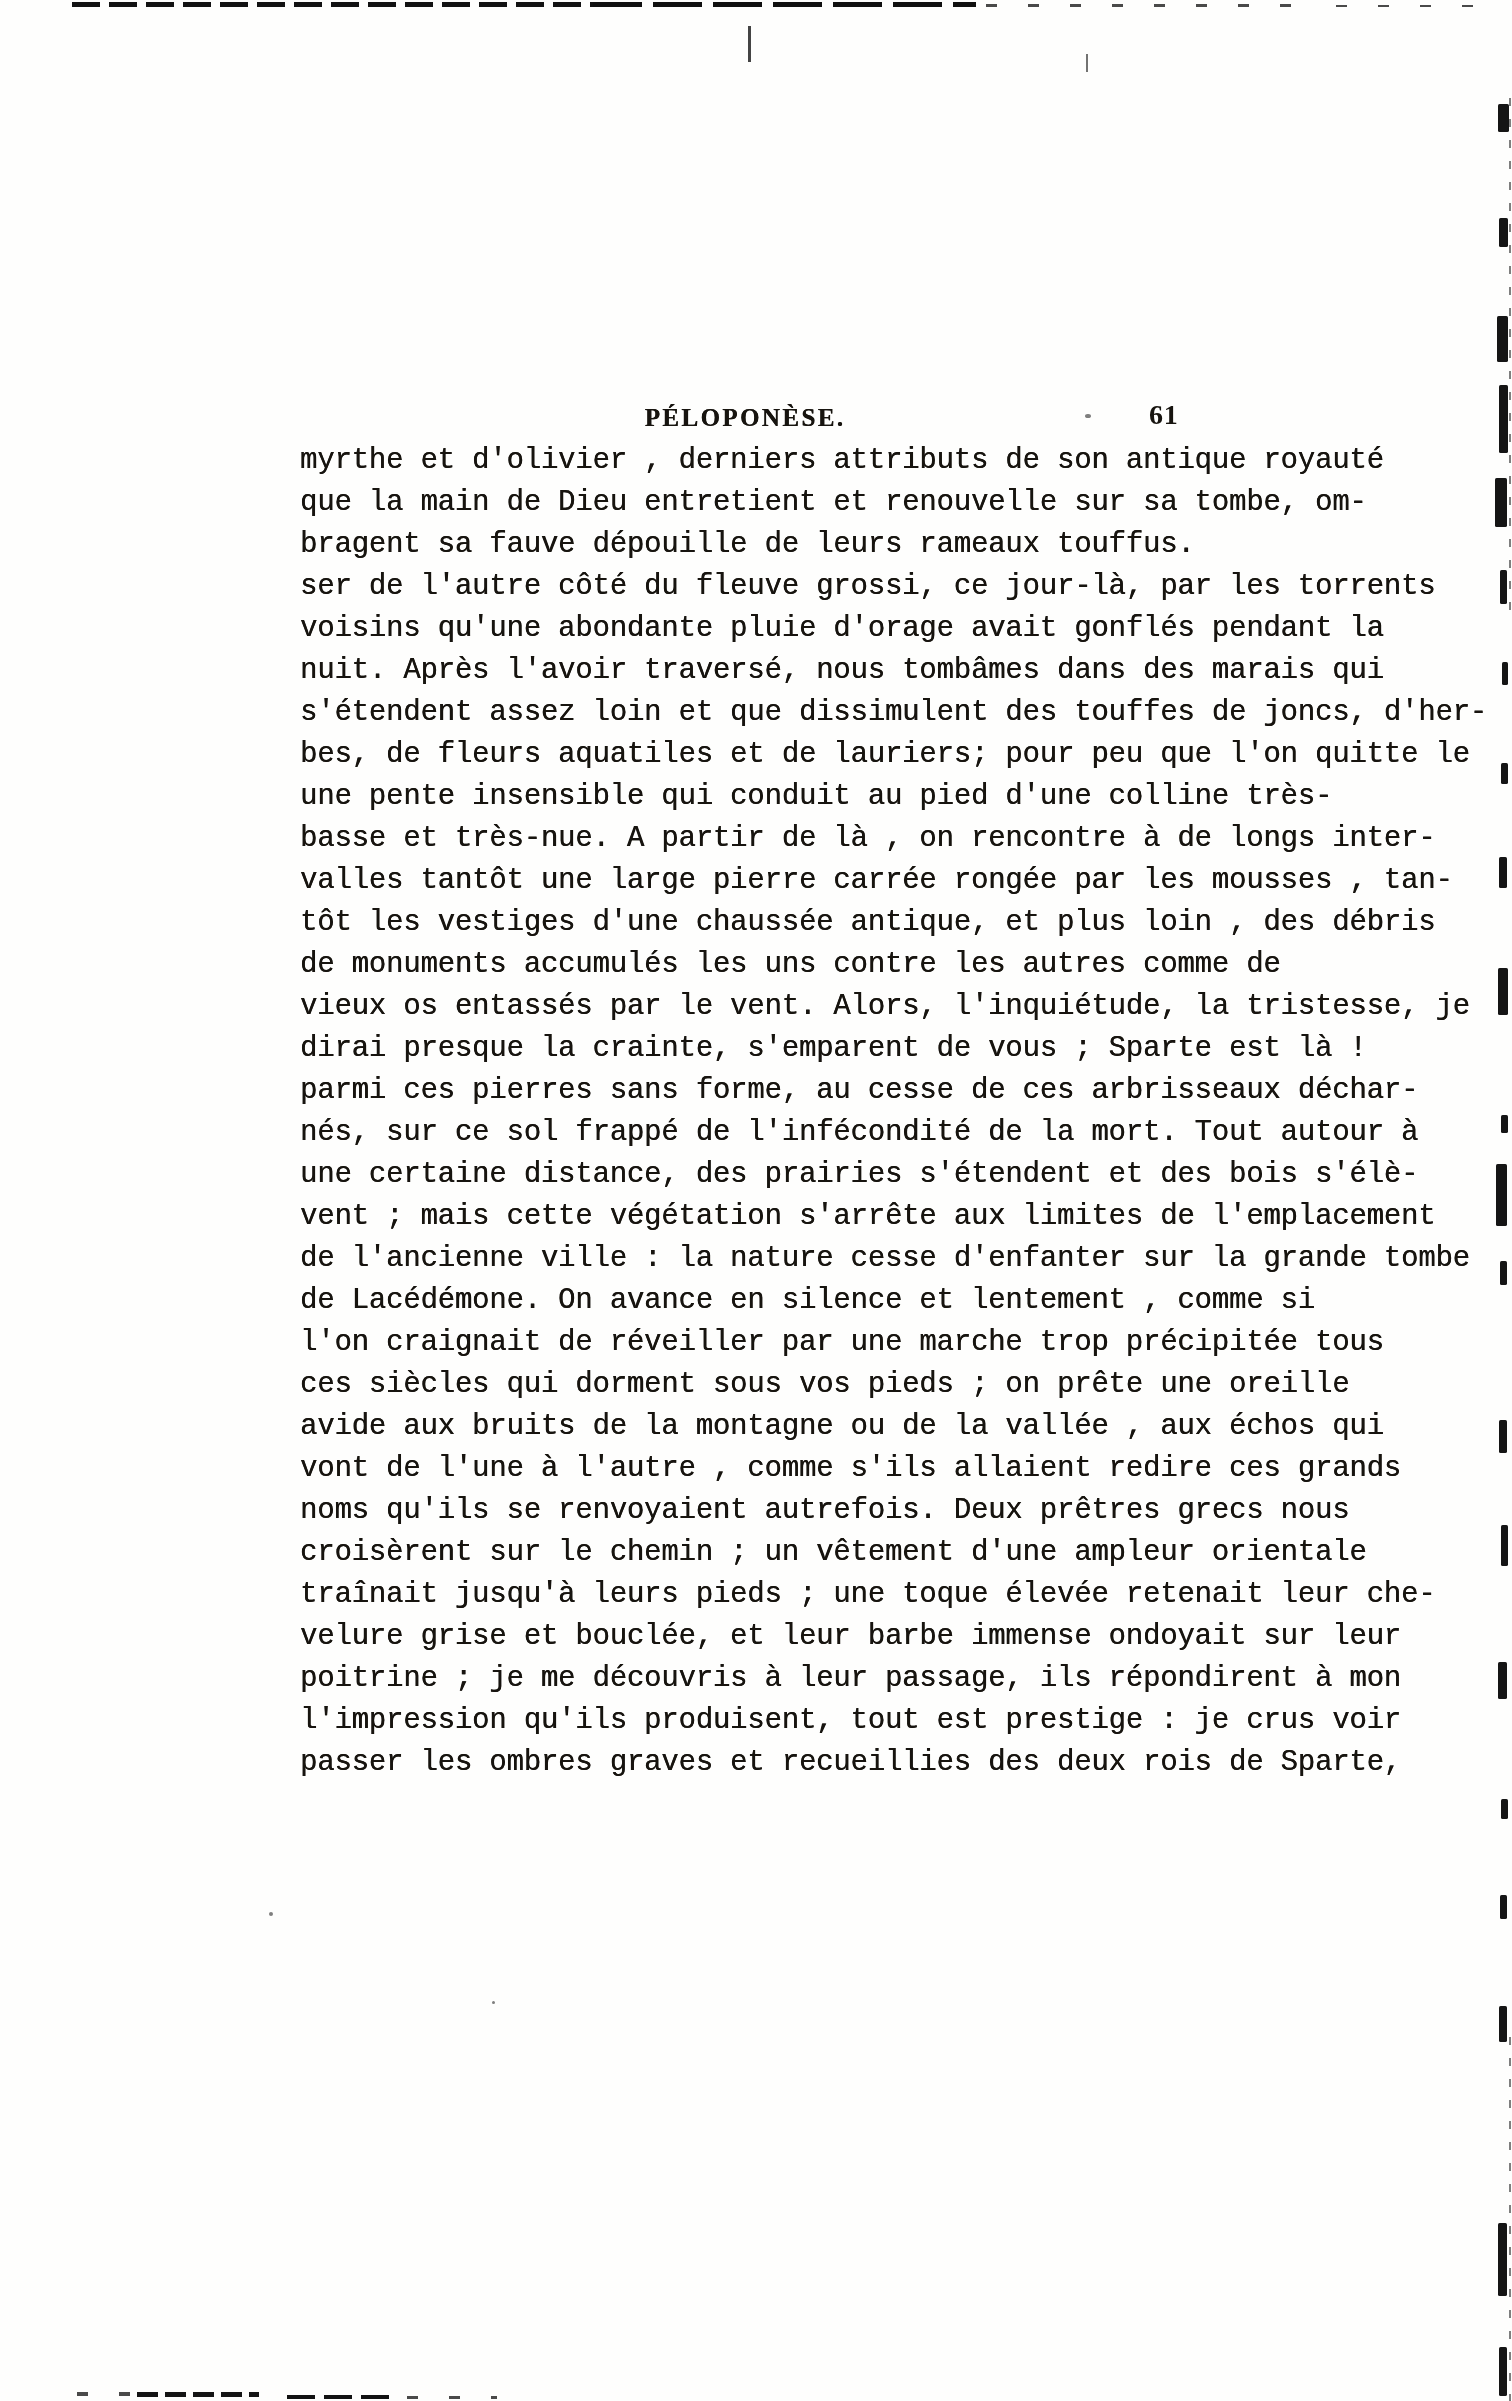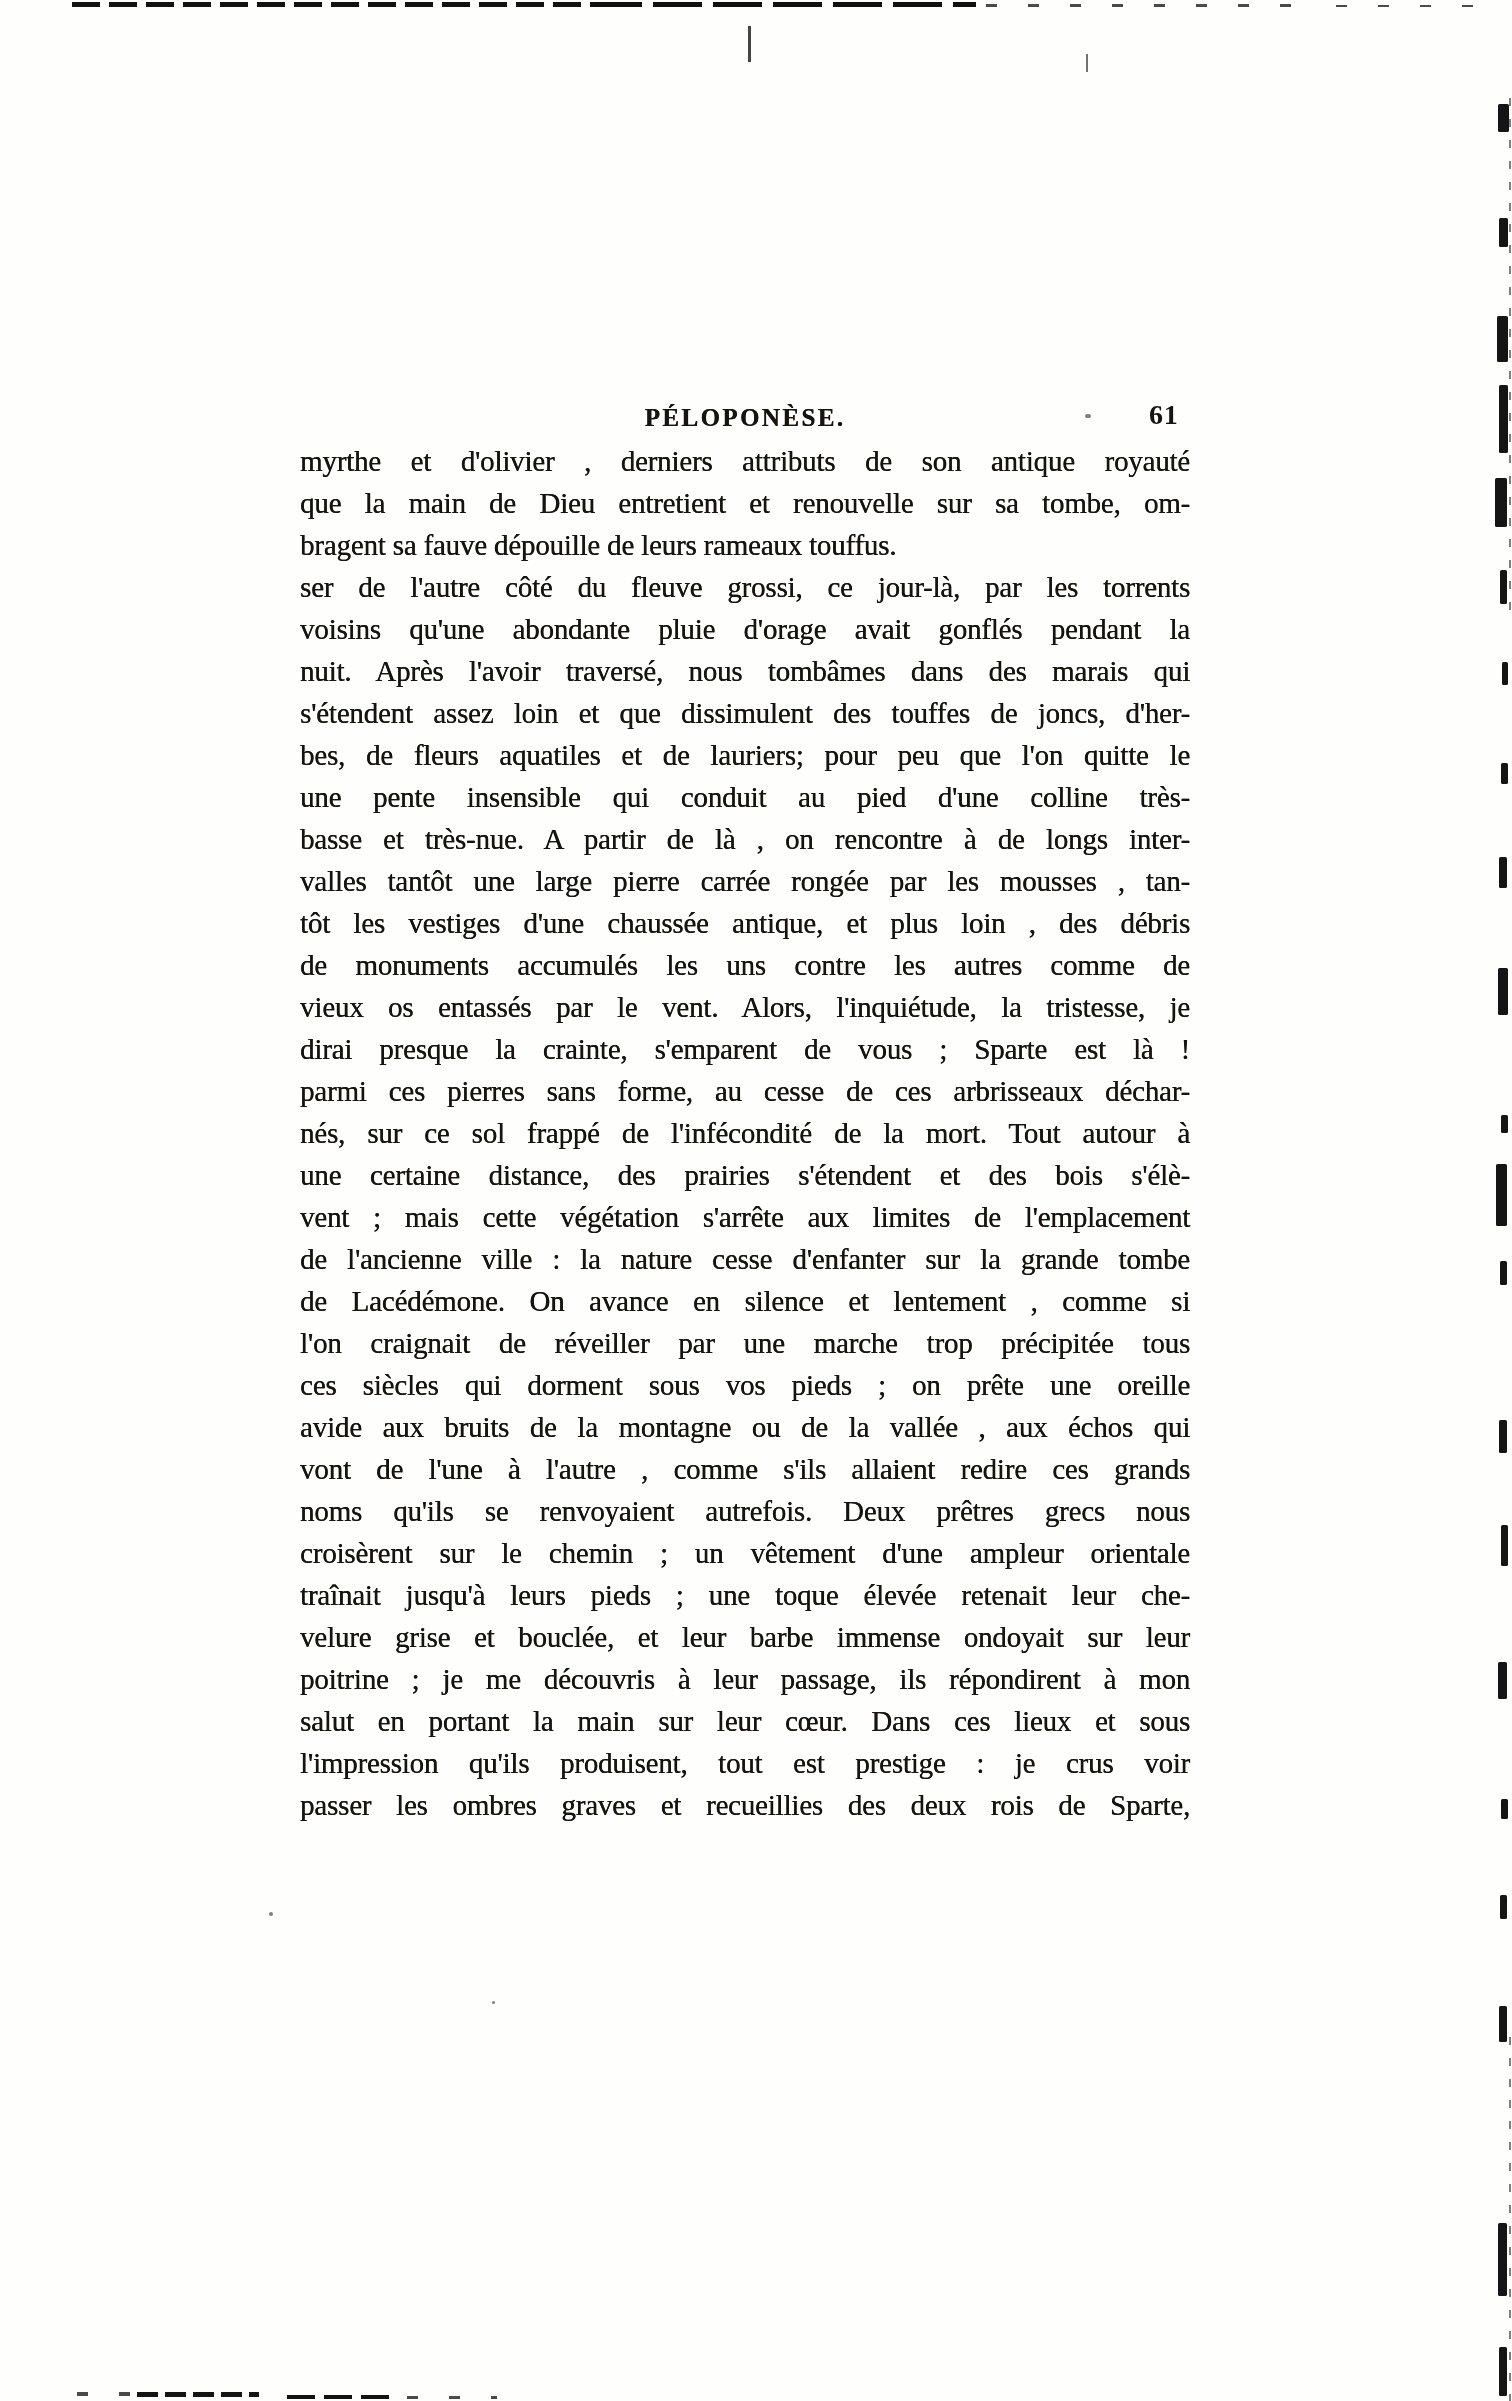--- a/index.html
+++ b/index.html
@@ -54,20 +54,21 @@
   .line {
     height: 42px;
     line-height: 42px;
     font-size: 29px;
     letter-spacing: -0.2px;
     white-space: nowrap;
     text-align: justify;
     text-align-last: justify;
     text-justify: inter-word;
     text-shadow: 0.3px 0 0 currentColor;
+    font-family: Liberation Mono, monospace;
   }
   .line.end-par {
     text-align-last: left;
   }
   .line.indent {
     text-indent: 28px;
   }
 
   
   .artifact { position: absolute; background: #151515; }
@@ -161,19 +162,18 @@
     <div class="line">de Lacédémone. On avance en silence et lentement , comme si</div>
     <div class="line">l'on craignait de réveiller par une marche trop précipitée tous</div>
     <div class="line">ces siècles qui dorment sous vos pieds ; on prête une oreille</div>
     <div class="line">avide aux bruits de la montagne ou de la vallée , aux échos qui</div>
     <div class="line">vont de l'une à l'autre , comme s'ils allaient redire ces grands</div>
     <div class="line">noms qu'ils se renvoyaient autrefois. Deux prêtres grecs nous</div>
     <div class="line">croisèrent sur le chemin ; un vêtement d'une ampleur orientale</div>
     <div class="line">traînait jusqu'à leurs pieds ; une toque élevée retenait leur che-</div>
     <div class="line">velure grise et bouclée, et leur barbe immense ondoyait sur leur</div>
     <div class="line">poitrine ; je me découvris à leur passage, ils répondirent à mon</div>
-    <div class="line">salut en portant la main sur leur cœur. Dans ces lieux et sous</div>
     <div class="line">l'impression qu'ils produisent, tout est prestige : je crus voir</div>
     <div class="line">passer les ombres graves et recueillies des deux rois de Sparte,</div>
   </div>
 
 </div>
 
 
 </body></html>

